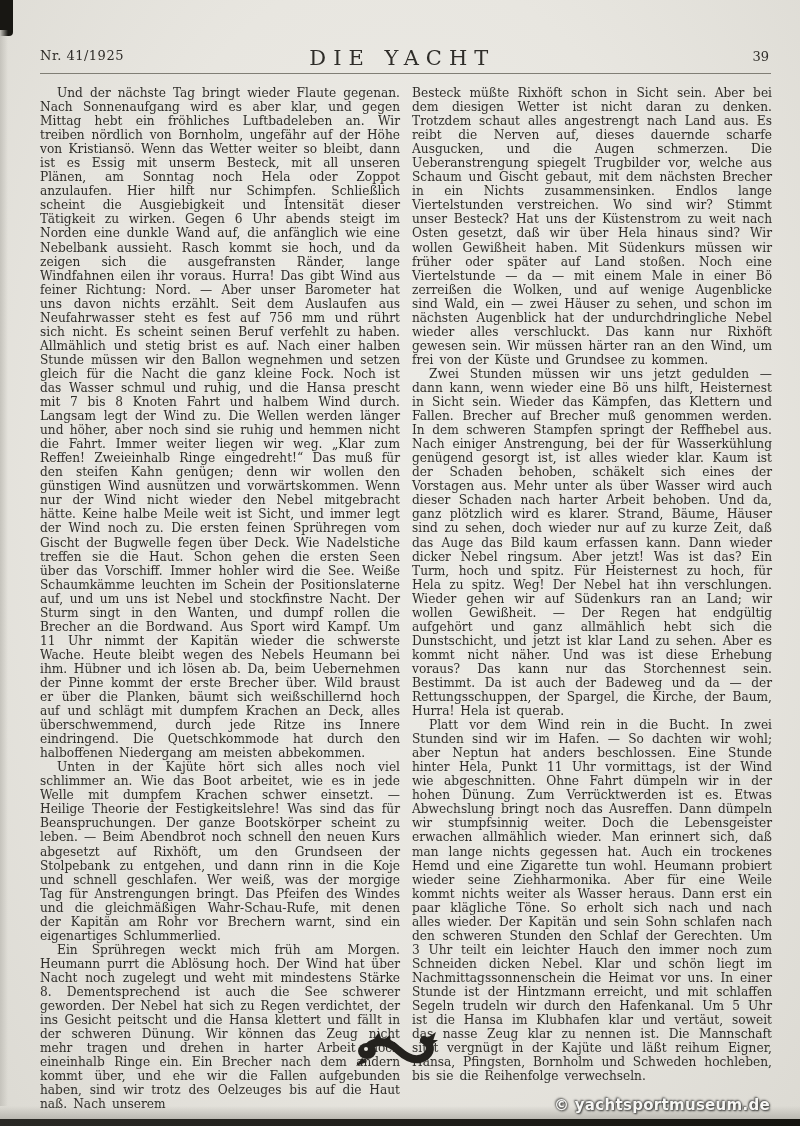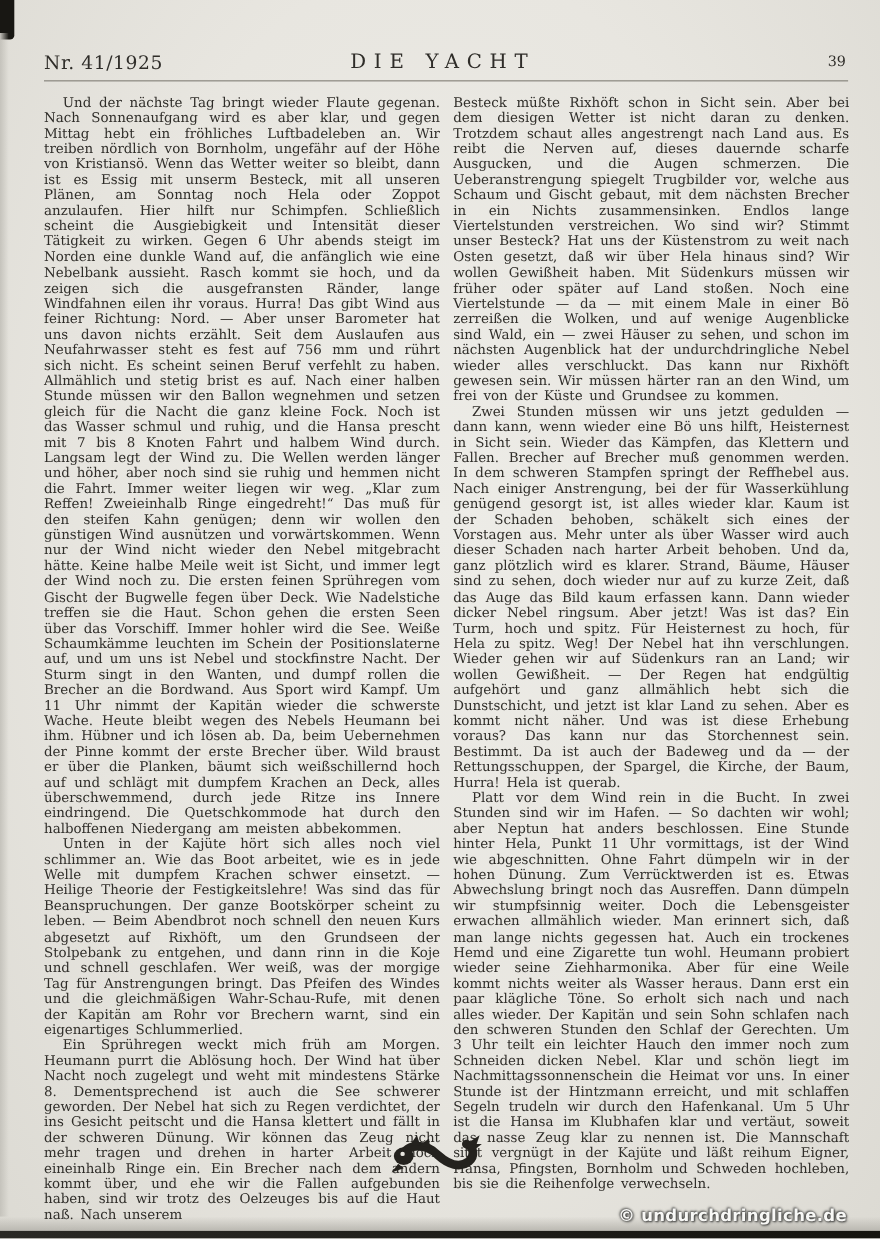--- a/index.html
+++ b/index.html
@@ -28,25 +28,25 @@
   }
   .scan-bottom-bar {
     position: absolute; left: 0; right: 0; bottom: 0; height: 7px;
     background: linear-gradient(90deg, #2a2925, #15140f);
   }
 
   
   .header { position: absolute; top: 46px; left: 40px; width: 732px; height: 22px; }
   .issue-number {
     position: absolute; left: 0; top: 2px;
-    font-size: 17px; letter-spacing: 0.5px;
+    font-size: 13px; letter-spacing: 0.5px;
   }
   .masthead {
     position: absolute; left: 50%; transform: translateX(-52%); top: 0;
-    font-size: 18px; letter-spacing: 7px; white-space: nowrap;
+    font-size: 21px; letter-spacing: 7px; white-space: nowrap;
   }
   .page-number { position: absolute; right: 3px; top: 3px; font-size: 13px; }
   .header-rule {
     position: absolute; top: 73px; left: 40px; width: 731px; height: 1px;
     background: #807e75;
   }
 
   
   .columns {
     position: absolute; top: 86px; left: 40px; width: 732px;
@@ -114,13 +114,13 @@
     <path d="M20 14 L 27 4 L 30 13 Z" fill="#24221e"></path>
     <path d="M30 13 L 38 7 L 39 16 Z" fill="#24221e"></path>
 
     <path d="M10 30 L 4 38 L 15 34 Z" fill="#24221e"></path>
 
     <path d="M72 12 L 84 4 L 80 16 Z" fill="#24221e"></path>
     <path d="M72 12 L 86 12 L 76 20 Z" fill="#24221e"></path>
   </svg>
 </div>
 
-<div class="watermark">© undurchdringliche.de</div>
+<div class="watermark">© yachtsportmuseum.de</div>
 
 </body></html>

